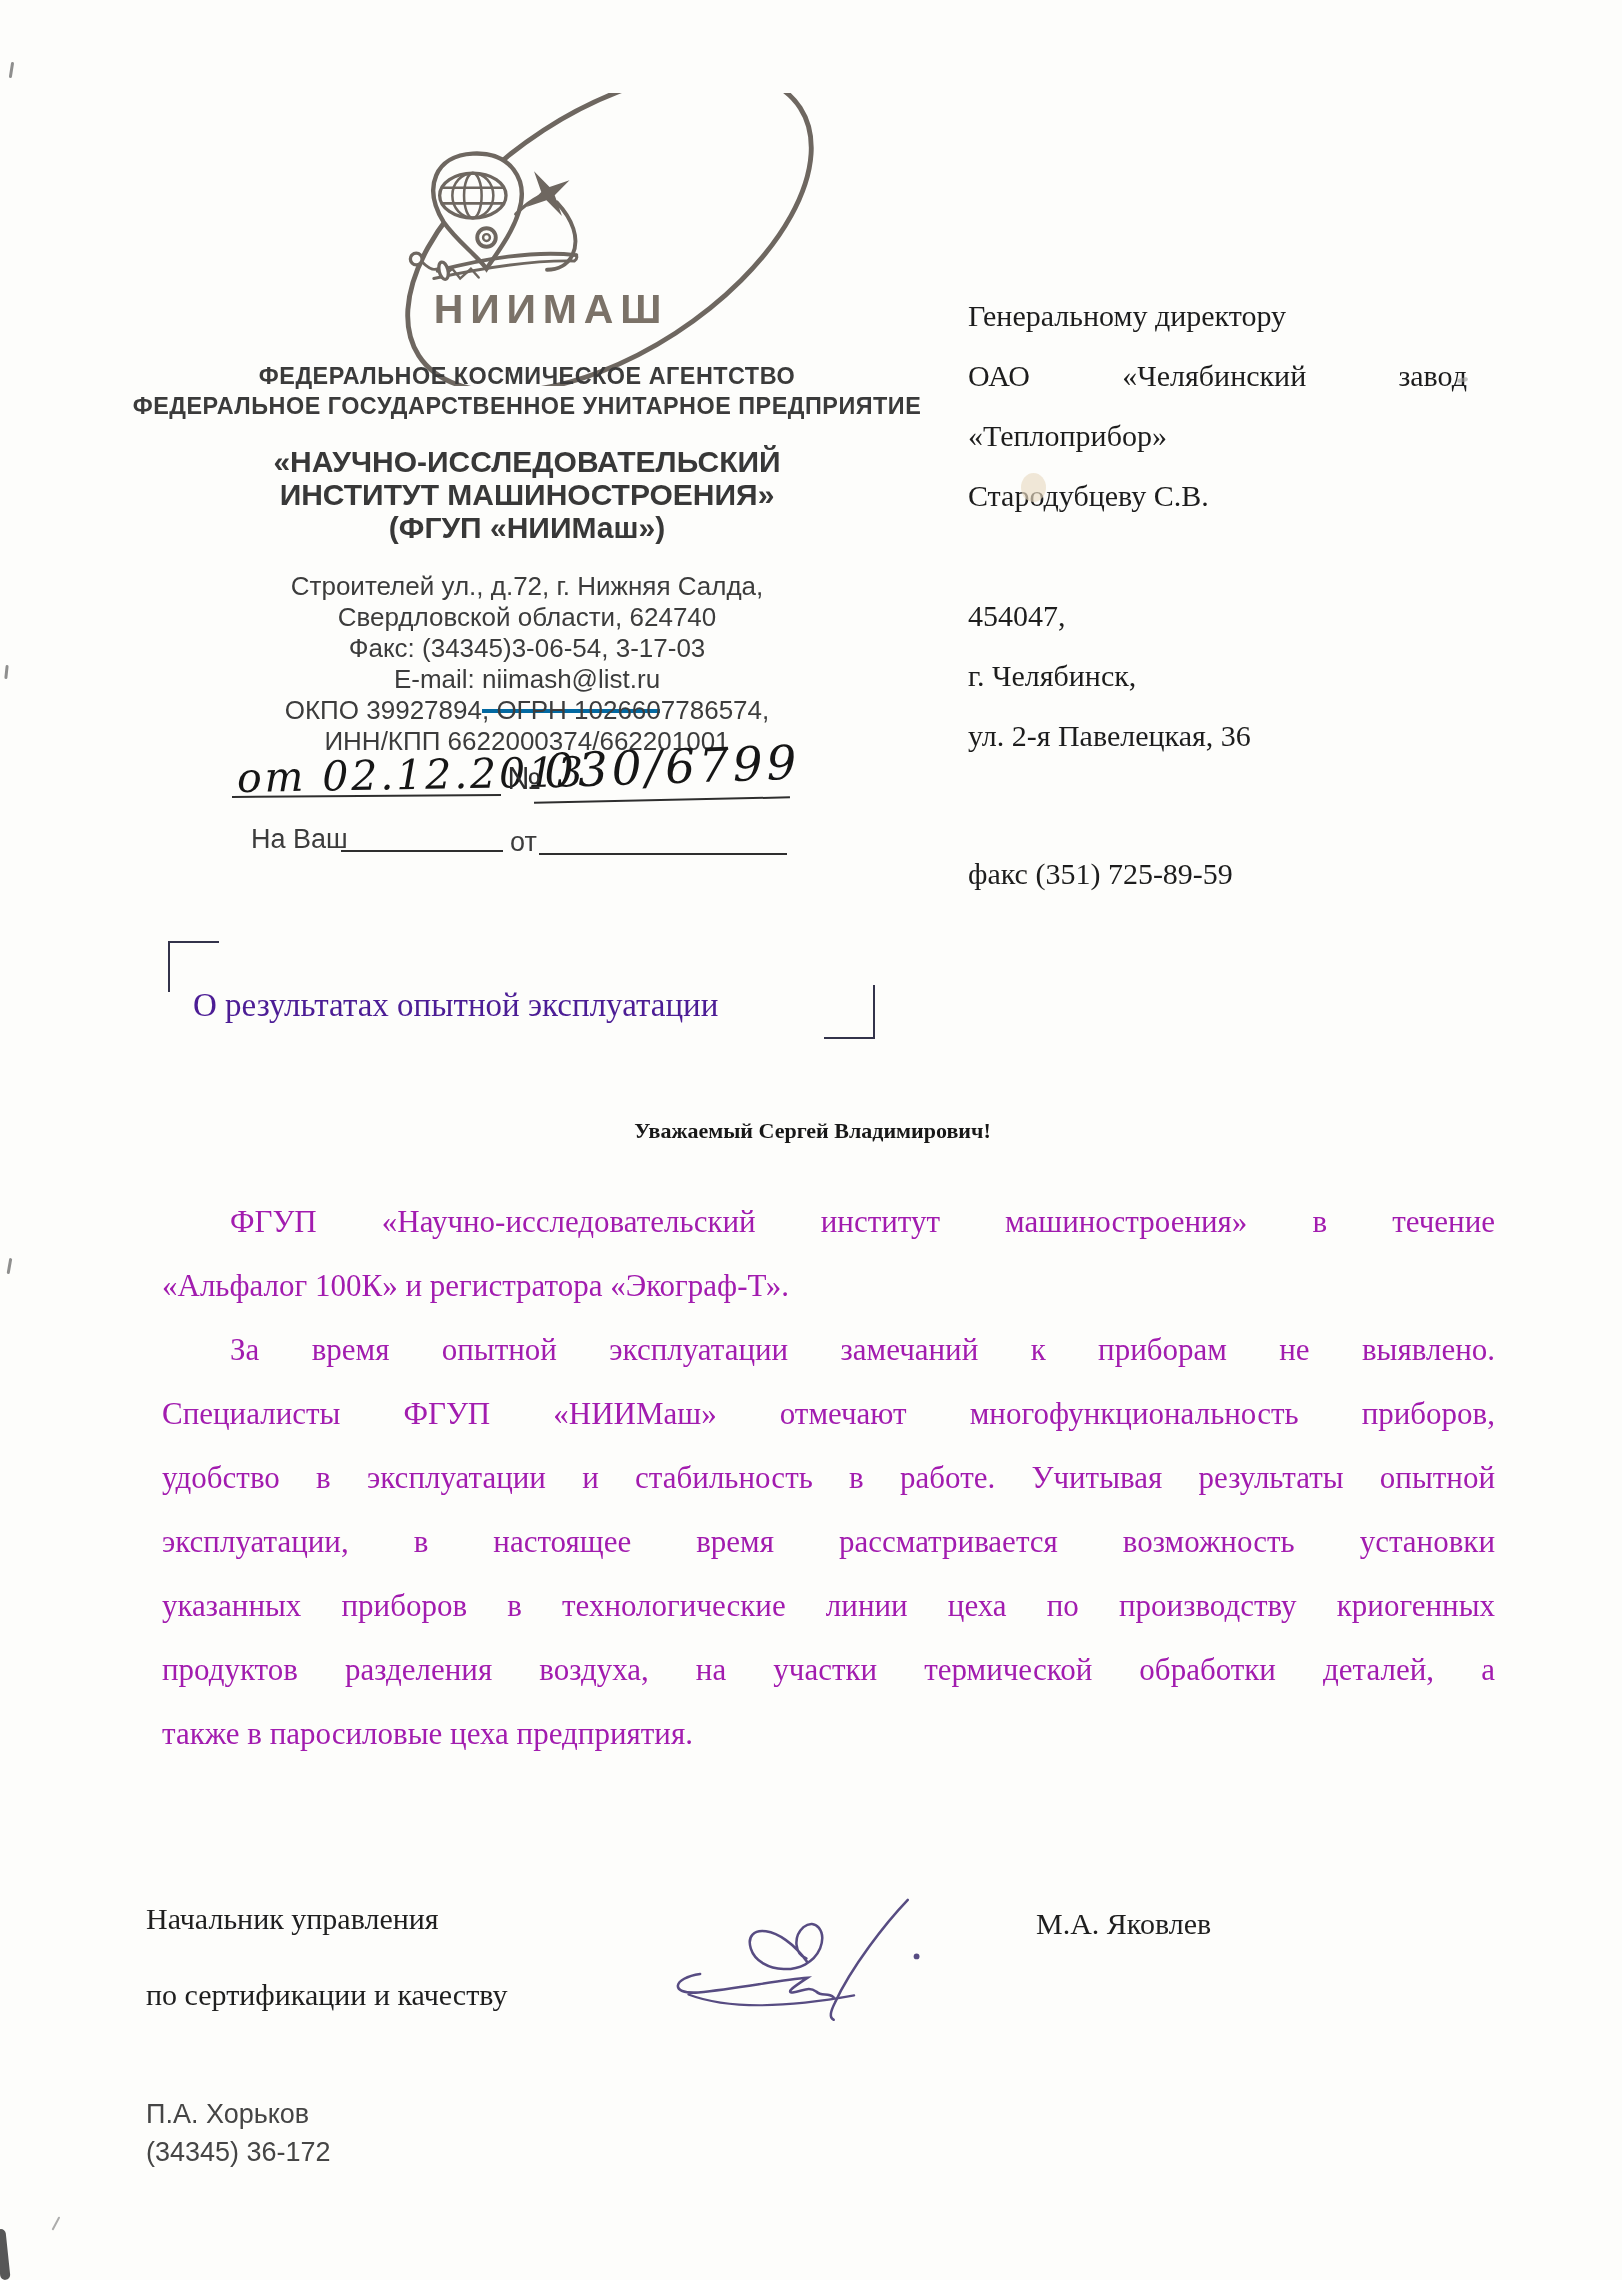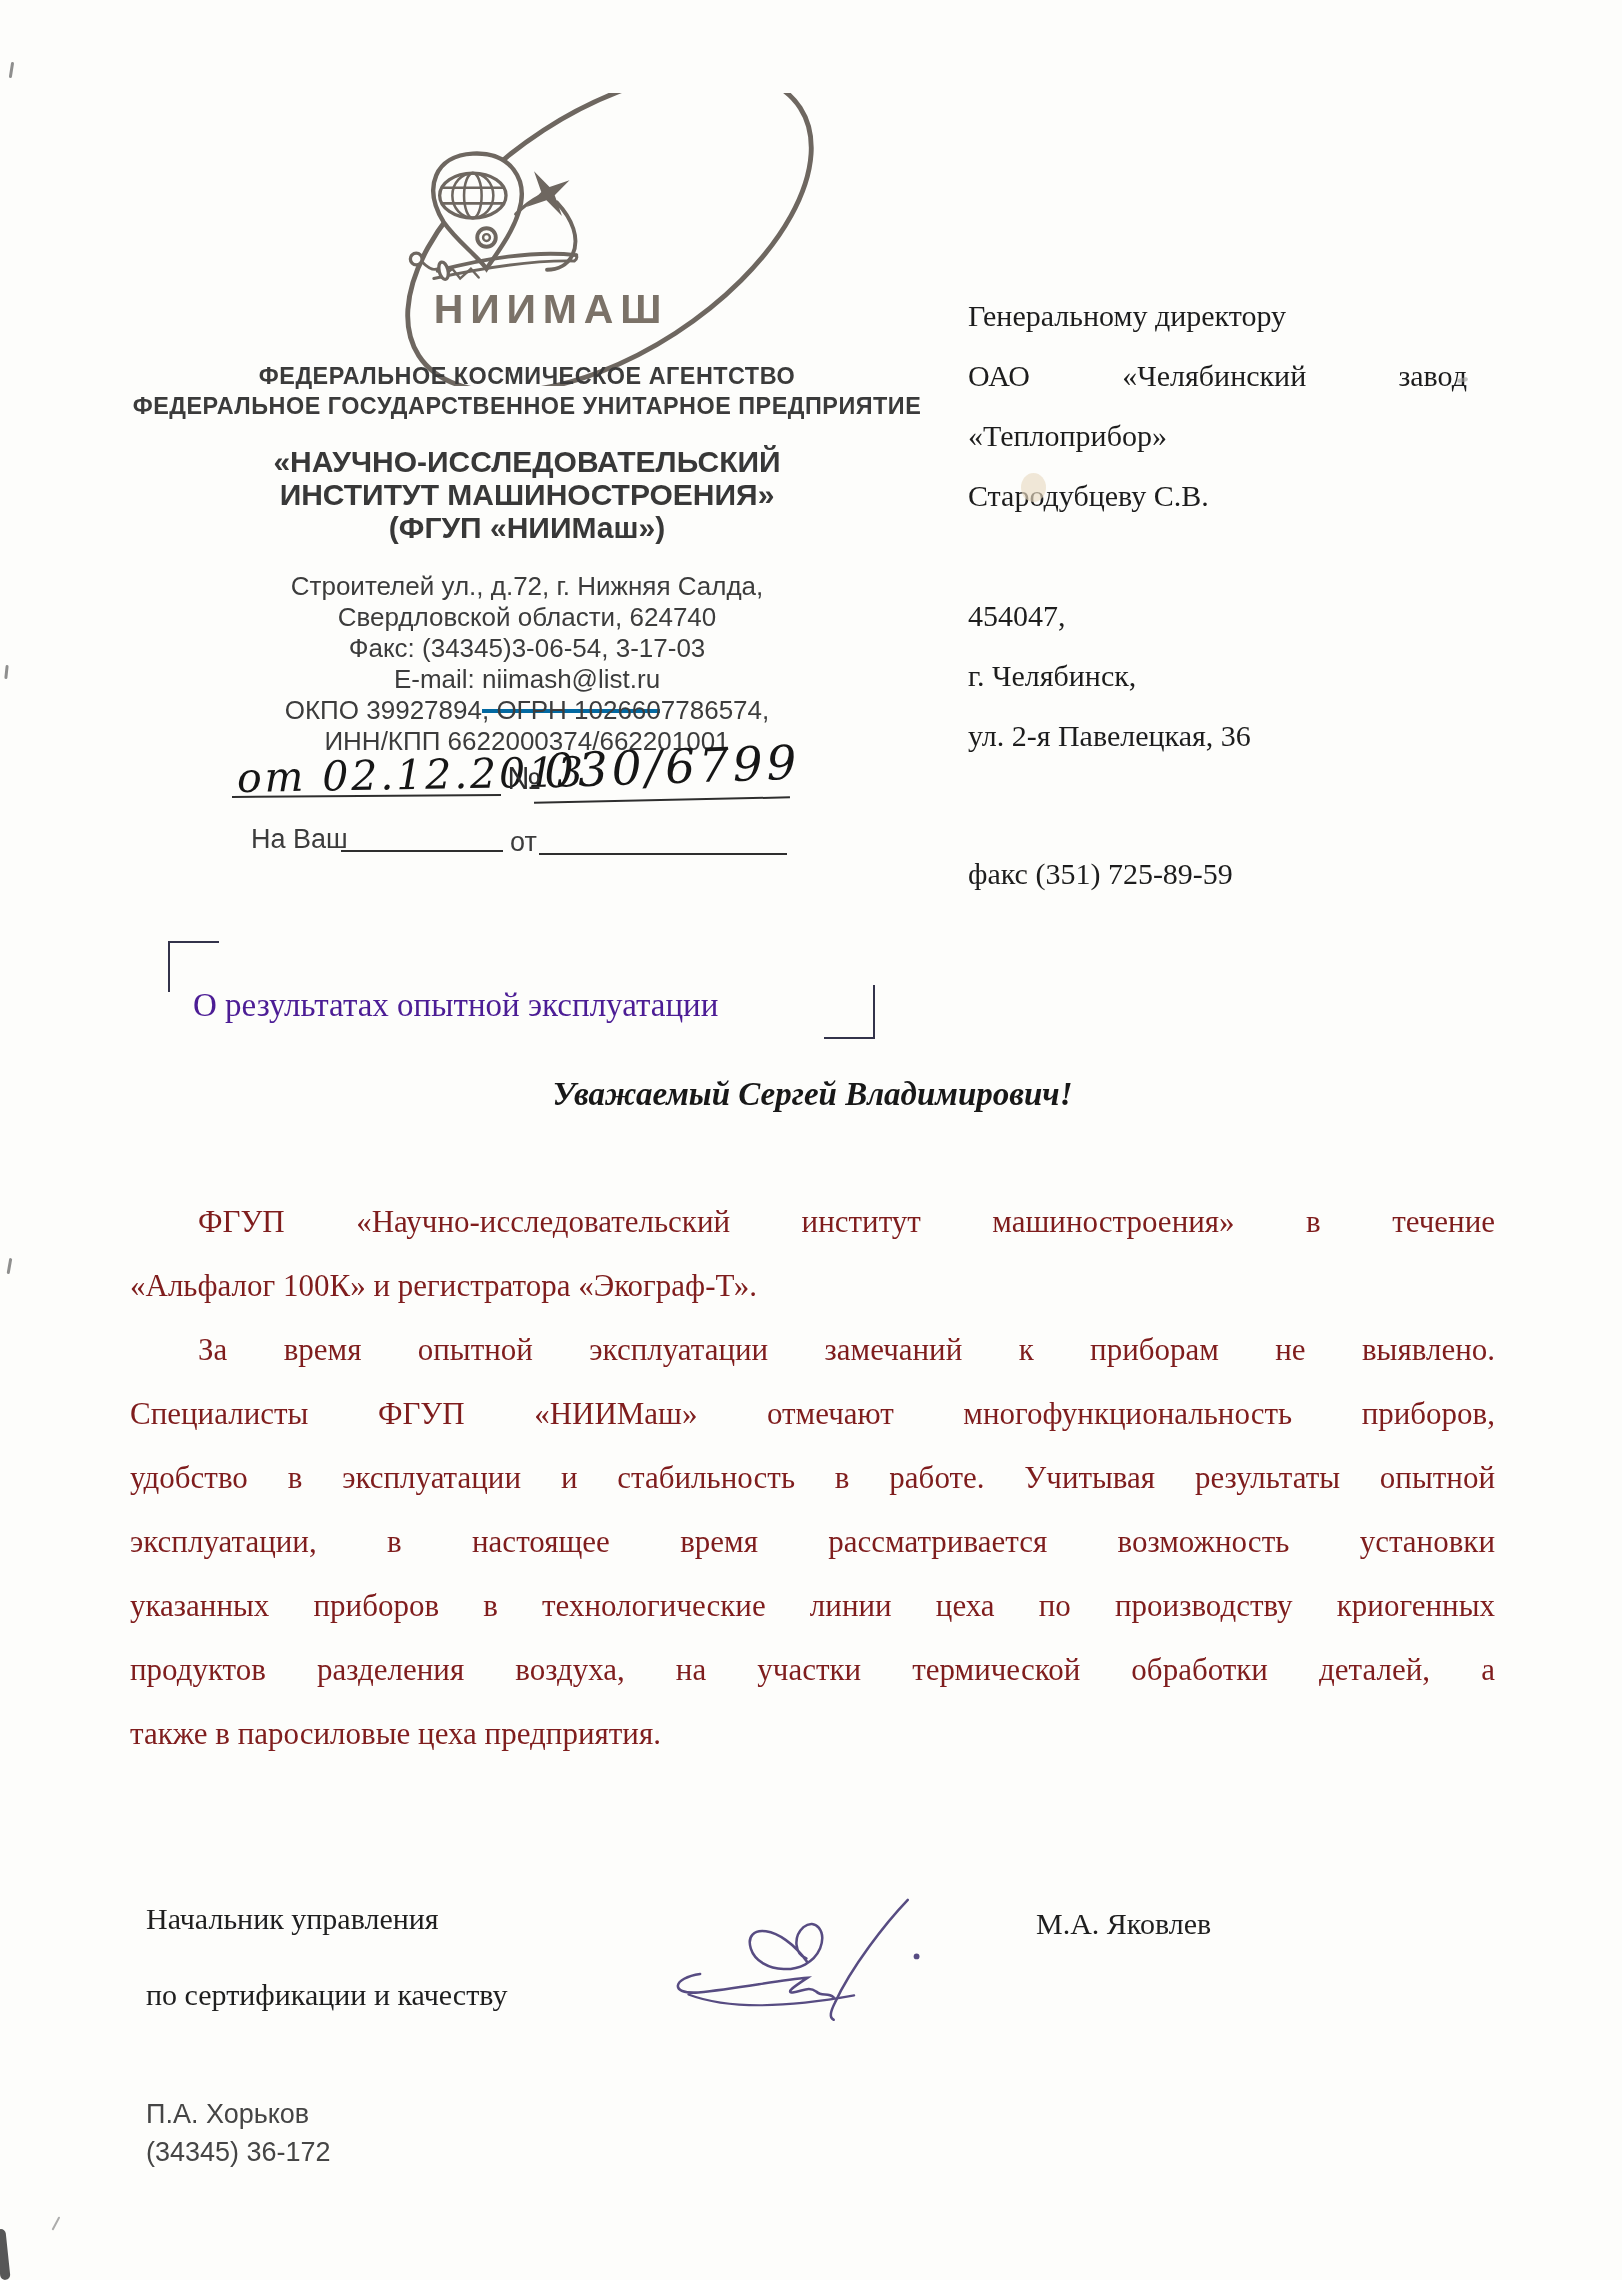--- a/index.html
+++ b/index.html
@@ -36,23 +36,23 @@
   .rjust{display:flex;justify-content:space-between;}
   .rspacer1{height:60px;}
   .rspacer2{height:78px;}
 
   
   .corner-open{left:168px;top:941px;width:49px;height:49px;border-top:2.9px solid #33334a;border-left:2.9px solid #33334a;}
   .corner-close{left:824px;top:985px;width:49px;height:52px;border-right:2.9px solid #33334a;border-bottom:2.9px solid #33334a;}
   .subject{left:193px;top:987px;font-size:33px;color:#4c1d95;}
 
   
-  .salutation{left:130px;top:1076px;width:1365px;font-size:33px;color:#181818;font-style:italic;}
+  .salutation{left:130px;top:1118px;width:1365px;font-size:22px;color:#181818;}
   .bodytext{left:130px;top:1190px;width:1365px;}
-  .bl{height:64px;line-height:64px;font-size:31px;white-space:nowrap;color:#7f1d1d;}
+  .bl{height:64px;line-height:64px;font-size:31px;white-space:nowrap;color:#a21caf;margin-left:32px;}
   .jl{white-space:normal;text-align:justify;text-align-last:justify;}
   .ind{text-indent:68px;}
 
   
   .st1{left:146px;top:1902px;font-size:30px;}
   .st2{left:146px;top:1978px;font-size:30px;}
   .sname{left:1036px;top:1907px;font-size:30px;}
   .sig{left:661px;top:1894px;}
   .footer{left:146px;top:2095px;font-size:27px;line-height:38px;color:#454545;}
 

